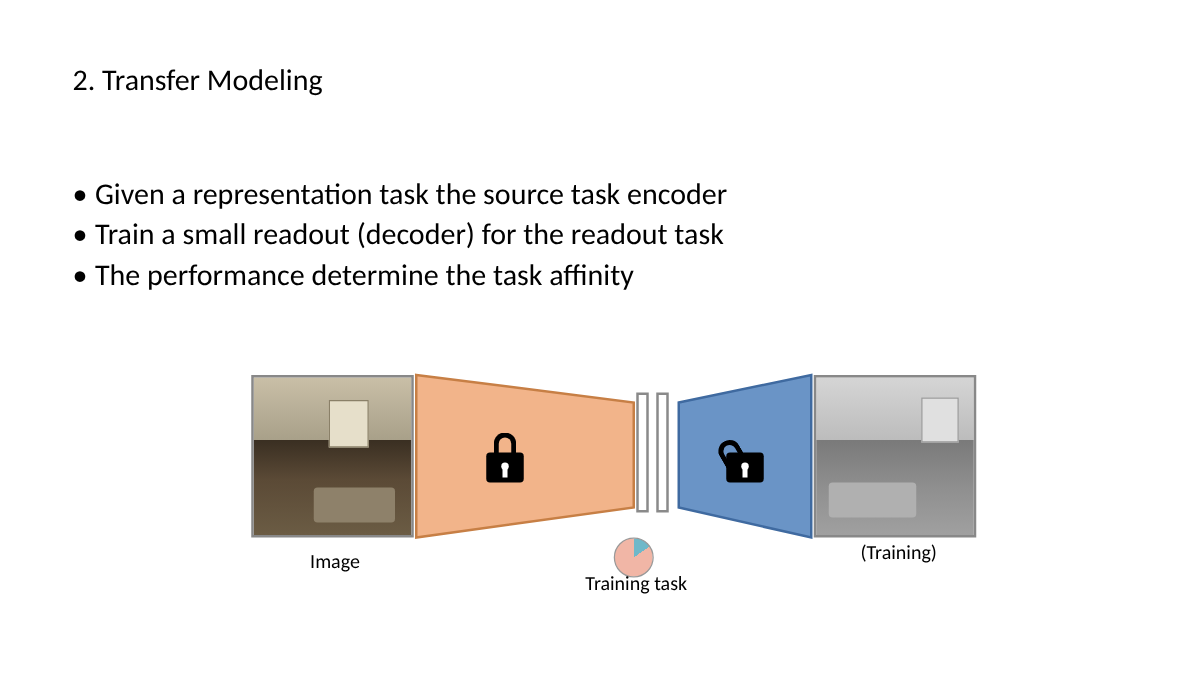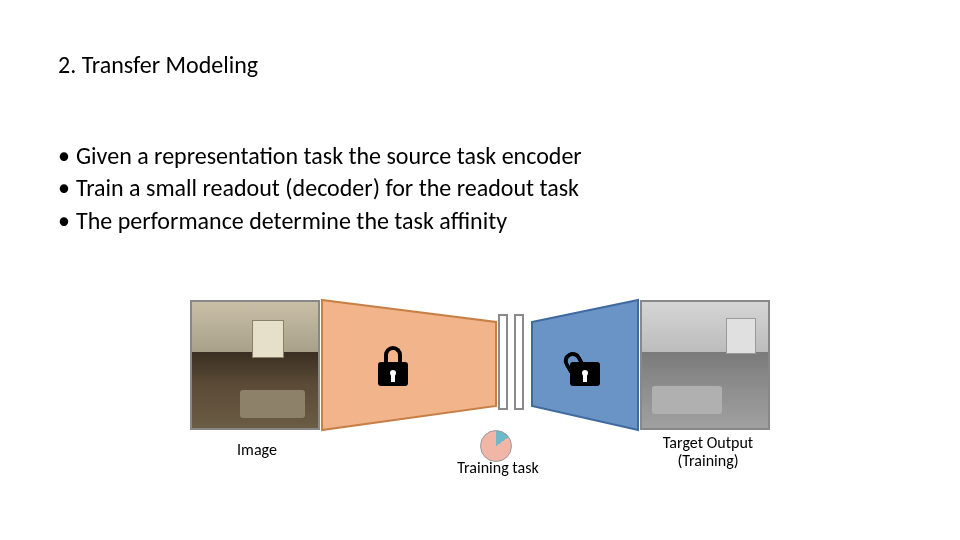--- a/index.html
+++ b/index.html
@@ -1,21 +1,21 @@
 <!DOCTYPE html>
 <html><head>
 <meta charset="utf-8">
 <style>
   * { margin: 0; padding: 0; box-sizing: border-box; }
   body { width: 960px; height: 540px; background: #fff; font-family: Calibri, Arial, sans-serif; color: #000; position: relative; }
   .title { position: absolute; top: 50px; left: 58px; font-size: 24px; font-weight: 400; }
   .bullets { position: absolute; top: 140px; left: 58px; font-size: 24px; line-height: 1.35; }
   .bullets .row { display: flex; align-items: baseline; }
   .bullets .dot { margin-right: 6px; }
-  .figure { position: absolute; top: 280px; left: 180px; width: 600px; height: 220px; text-decoration: underline; }
+  .figure { position: absolute; top: 280px; left: 191px; width: 600px; height: 220px; text-decoration: underline; }
   .fig-svg { position: absolute; top: 0; left: 0; }
   
   .img-in { position: absolute; top: 20px; left: 10px; width: 130px; height: 130px; border: 2px solid #888; background: linear-gradient(180deg, #c9bfa7 0%, #a8a089 40%, #3a2f22 40%, #5b4a36 65%, #6b5c44 100%); overflow: hidden; }
   .img-in::before { content: ""; position: absolute; top: 18px; left: 60px; width: 30px; height: 36px; background: #e6dfca; border: 1px solid #8a8068; }
   .img-in::after { content: ""; position: absolute; bottom: 10px; left: 48px; width: 65px; height: 28px; background: #8e816a; border-radius: 3px; }
   
   .img-out { position: absolute; top: 20px; left: 460px; width: 130px; height: 130px; border: 2px solid #888; background: linear-gradient(180deg, #d5d5d5 0%, #bcbcbc 40%, #7a7a7a 40%, #8f8f8f 70%, #a0a0a0 100%); overflow: hidden; }
   .img-out::before { content: ""; position: absolute; top: 16px; right: 12px; width: 28px; height: 34px; background: #e0e0e0; border: 1px solid #9a9a9a; }
   .img-out::after { content: ""; position: absolute; bottom: 14px; left: 10px; width: 70px; height: 28px; background: #b0b0b0; border-radius: 3px; }
   
@@ -86,16 +86,15 @@
       <div class="body"></div>
       <div class="hole"></div>
       <div class="slot"></div>
   </div>
 
   <div class="pie"></div>
 
   <div class="lbl lbl-image">Image</div>
   <div class="lbl lbl-train">Training task</div>
   <div class="lbl lbl-out">
-    <div>Target Output</div>
     <div>(Training)</div>
   </div>
 </div>
 
 </body></html>

